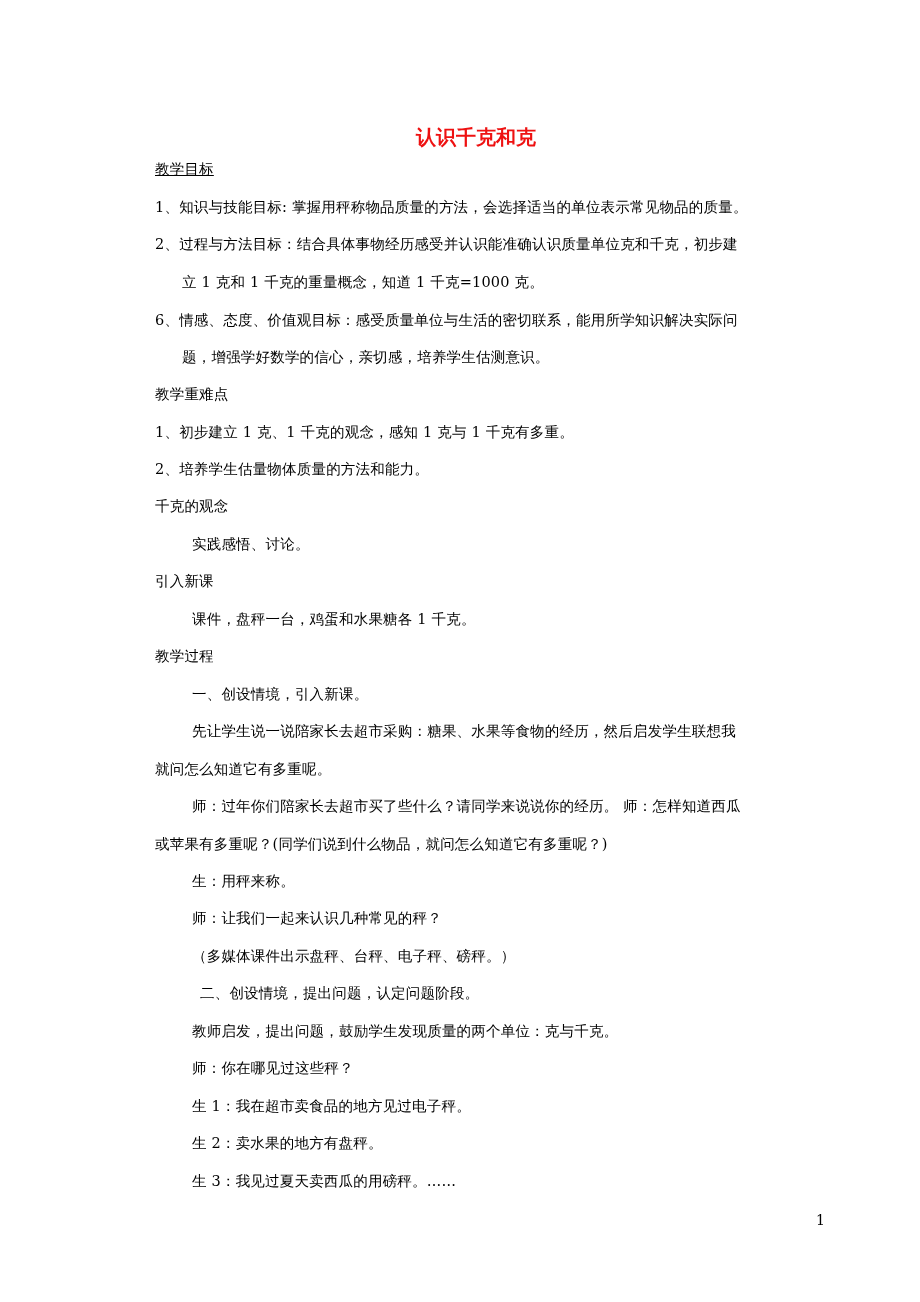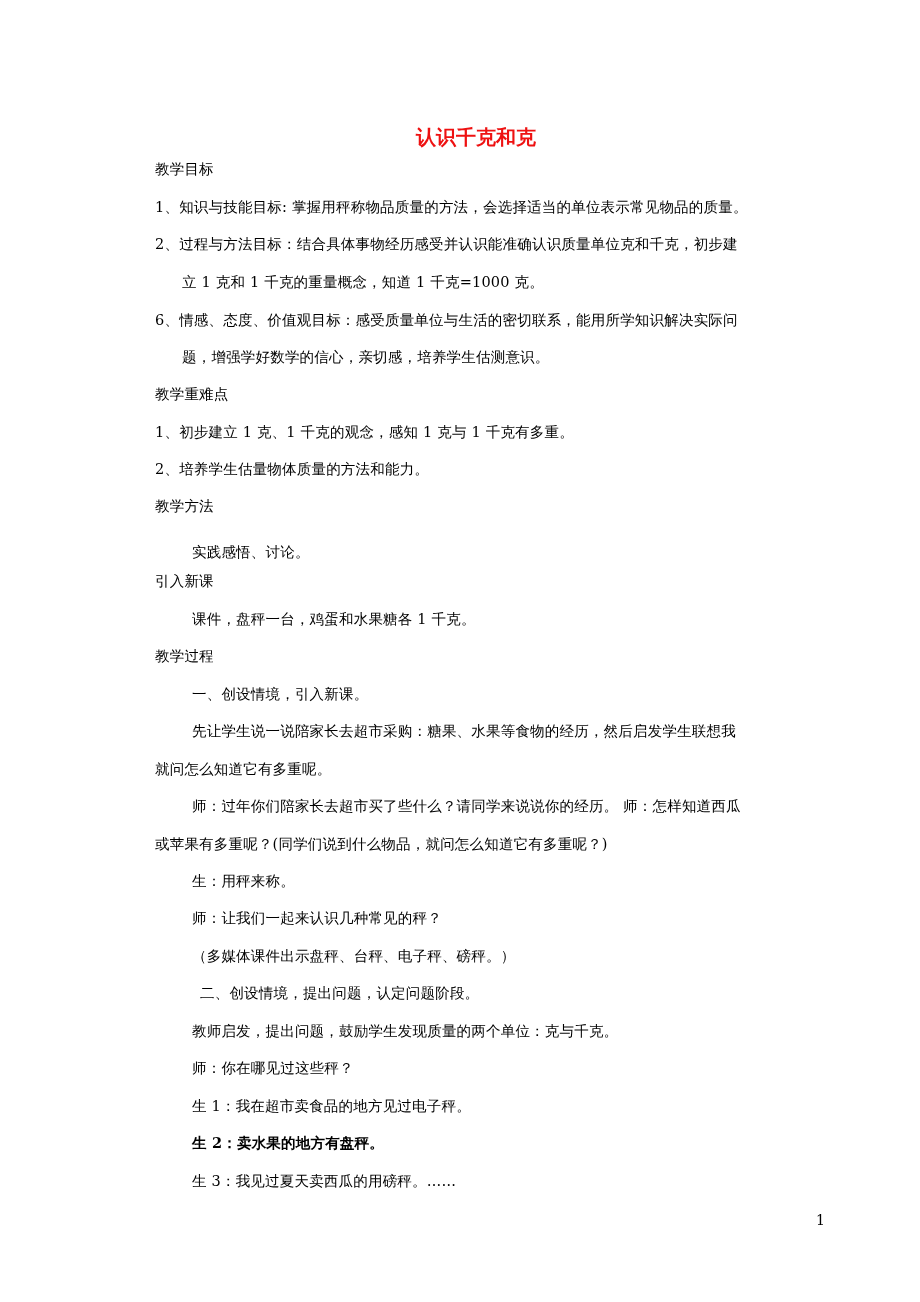--- a/index.html
+++ b/index.html
@@ -11,43 +11,43 @@
            font-family:"DejaVu Sans","Liberation Sans",sans-serif; }
   .line { position:absolute; font-size:14.5px; line-height:20px; white-space:nowrap; letter-spacing:0.2px; }
   .pagenum { position:absolute; left:800px; top:1210px; font-size:14px; line-height:20px; }
 </style>
 </head>
 <body>
 
 <div class="page">
   <div class="title" style="color: rgb(238, 17, 17);">认识千克和克</div>
   <div id="lines">
-      <div class="line" style="left: 139px; top: 159px;">教学目标</div>
+      <div class="line" style="left: 139px; top: 159px; text-decoration: underline;">教学目标</div>
       <div class="line" style="left: 139px; top: 197px;">1、知识与技能目标: 掌握用秤称物品质量的方法，会选择适当的单位表示常见物品的质量。</div>
       <div class="line" style="left: 139px; top: 234px;">2、过程与方法目标：结合具体事物经历感受并认识能准确认识质量单位克和千克，初步建</div>
       <div class="line" style="left: 166px; top: 272px;">立 1 克和 1 千克的重量概念，知道 1 千克=1000 克。</div>
       <div class="line" style="left: 139px; top: 310px;">6、情感、态度、价值观目标：感受质量单位与生活的密切联系，能用所学知识解决实际问</div>
       <div class="line" style="left: 166px; top: 347px;">题，增强学好数学的信心，亲切感，培养学生估测意识。</div>
       <div class="line" style="left: 139px; top: 384px;">教学重难点</div>
       <div class="line" style="left: 139px; top: 422px;">1、初步建立 1 克、1 千克的观念，感知 1 克与 1 千克有多重。</div>
       <div class="line" style="left: 139px; top: 459px;">2、培养学生估量物体质量的方法和能力。</div>
-      <div class="line" style="left: 139px; top: 496px;">教学方法</div>
-      <div class="line" style="left: 176px; top: 534px; margin-top: 8px;">实践感悟、讨论。</div>
+      <div class="line" style="left: 139px; top: 496px;">千克的观念</div>
+      <div class="line" style="left: 176px; top: 534px;">实践感悟、讨论。</div>
       <div class="line" style="left: 139px; top: 571px;">引入新课</div>
       <div class="line" style="left: 176px; top: 609px;">课件，盘秤一台，鸡蛋和水果糖各 1 千克。</div>
       <div class="line" style="left: 139px; top: 646px;">教学过程</div>
       <div class="line" style="left: 176px; top: 684px;">一、创设情境，引入新课。</div>
       <div class="line" style="left: 176px; top: 721px;">先让学生说一说陪家长去超市采购：糖果、水果等食物的经历，然后启发学生联想我</div>
       <div class="line" style="left: 139px; top: 759px;">就问怎么知道它有多重呢。</div>
       <div class="line" style="left: 176px; top: 796px;">师：过年你们陪家长去超市买了些什么？请同学来说说你的经历。 师：怎样知道西瓜</div>
       <div class="line" style="left: 139px; top: 834px;">或苹果有多重呢？(同学们说到什么物品，就问怎么知道它有多重呢？)</div>
       <div class="line" style="left: 176px; top: 871px; text-align: center;">生：用秤来称。</div>
       <div class="line" style="left: 176px; top: 908px; text-align: right;">师：让我们一起来认识几种常见的秤？</div>
       <div class="line" style="left: 176px; top: 946px;">（多媒体课件出示盘秤、台秤、电子秤、磅秤。）</div>
       <div class="line" style="left: 184px; top: 983px;">二、创设情境，提出问题，认定问题阶段。</div>
       <div class="line" style="left: 176px; top: 1021px;">教师启发，提出问题，鼓励学生发现质量的两个单位：克与千克。</div>
       <div class="line" style="left: 176px; top: 1058px;">师：你在哪见过这些秤？</div>
       <div class="line" style="left: 176px; top: 1096px;">生 1：我在超市卖食品的地方见过电子秤。</div>
-      <div class="line" style="left: 176px; top: 1133px; font-weight: bold;">生 2：卖水果的地方有盘秤。</div>
+      <div class="line" style="left: 176px; top: 1133px;">生 2：卖水果的地方有盘秤。</div>
       <div class="line" style="left: 176px; top: 1171px;">生 3：我见过夏天卖西瓜的用磅秤。……</div>
     </div>
   <div class="pagenum">1</div>
 </div>
 
 </body></html>

